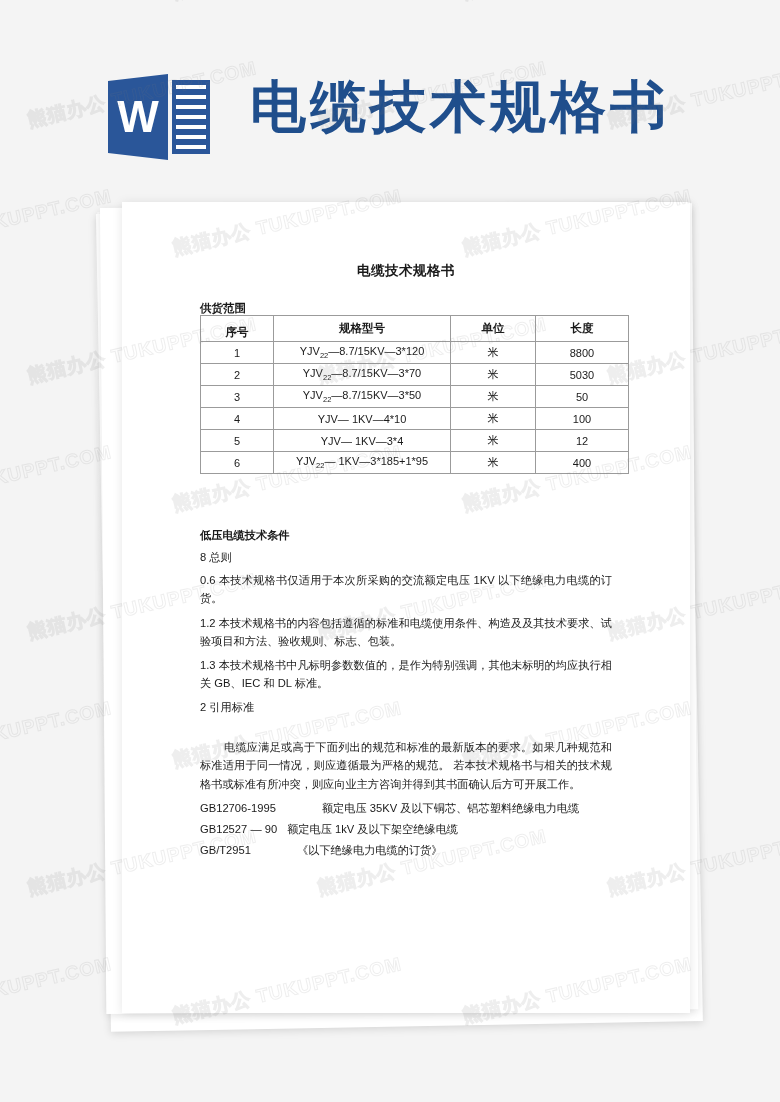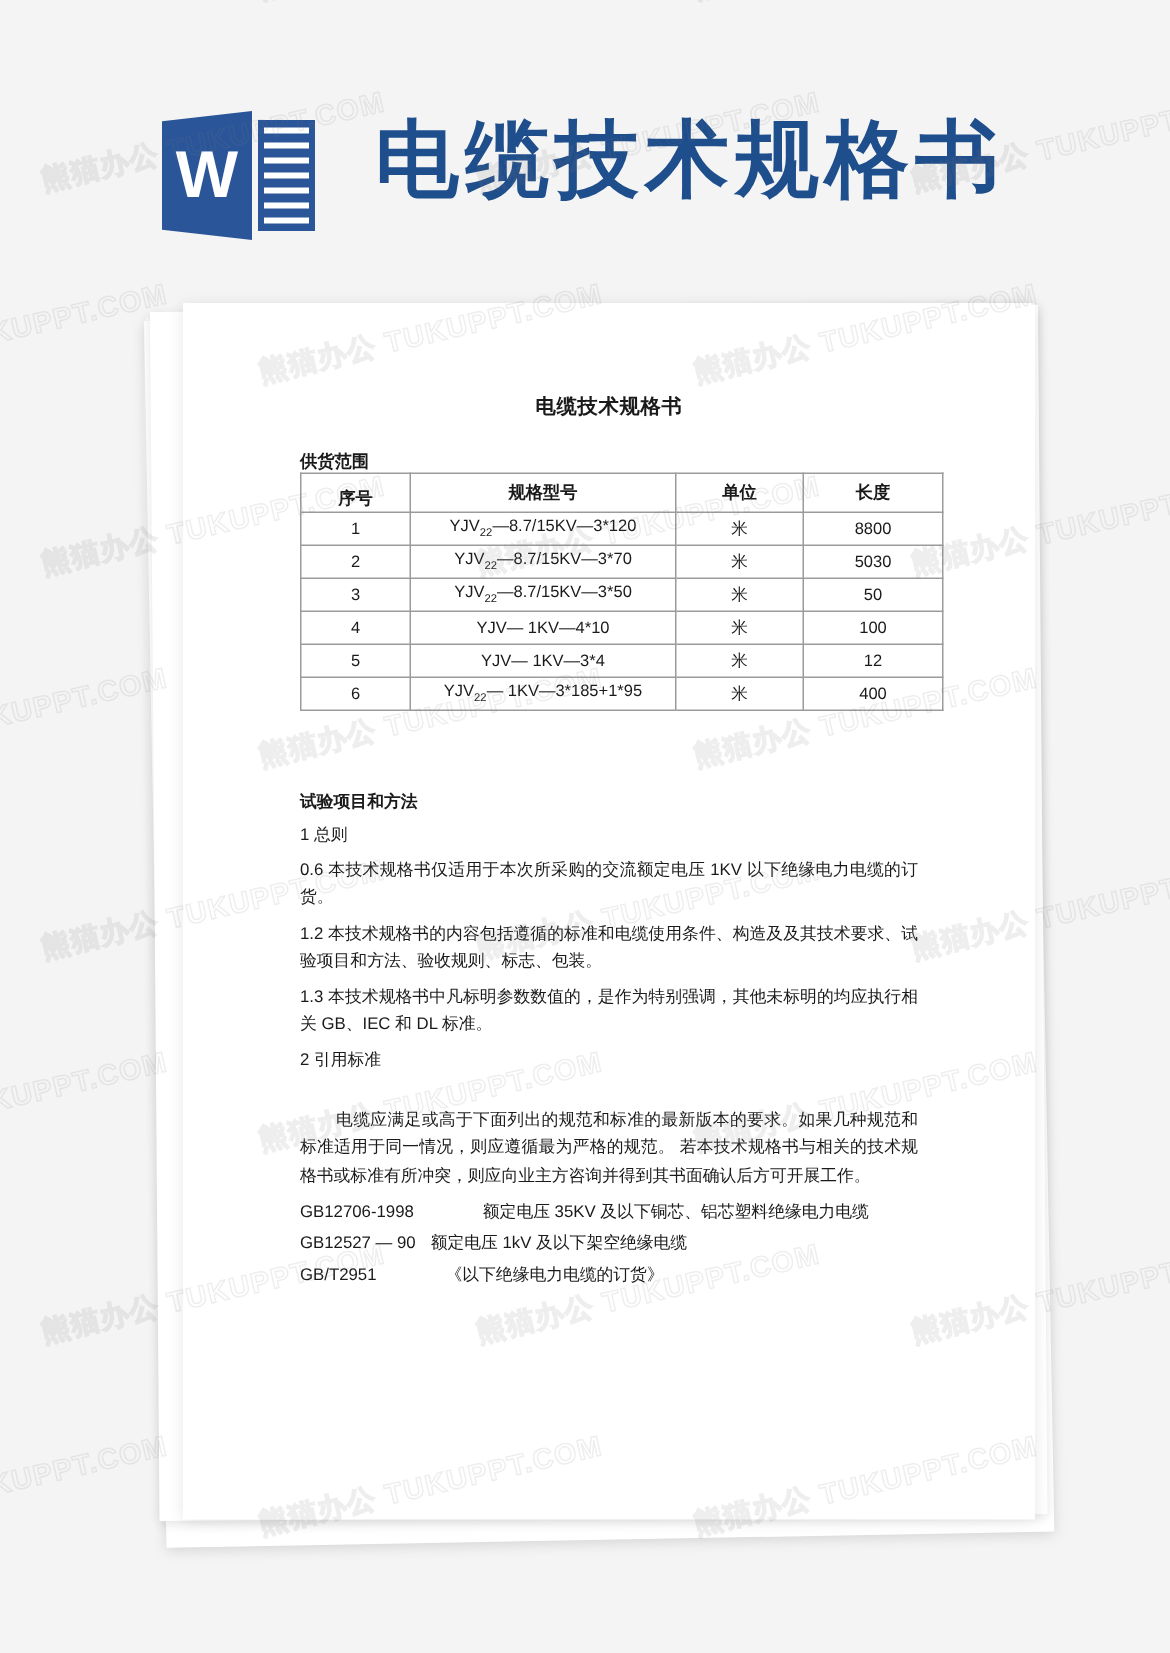--- a/index.html
+++ b/index.html
@@ -219,29 +219,29 @@
           <tr>
             <td class="c0">6</td>
             <td class="c1">YJV<sub>22</sub>— 1KV—3*185+1*95</td>
             <td class="c2">米</td>
             <td class="c3">400</td>
           </tr>
         </tbody>
     </table>
 
     <div class="body-text">
-      <p class="p bold">试验项目和方法</p>
-      <p class="p tight">1 总则</p>
+      <p class="p bold">低压电缆技术条件</p>
+      <p class="p tight">8 总则</p>
       <p class="p">0.6 本技术规格书仅适用于本次所采购的交流额定电压 1KV 以下绝缘电力电缆的订货。</p>
       <p class="p">1.2 本技术规格书的内容包括遵循的标准和电缆使用条件、构造及及其技术要求、试验项目和方法、验收规则、标志、包装。</p>
       <p class="p">1.3  本技术规格书中凡标明参数数值的，是作为特别强调，其他未标明的均应执行相关 GB、IEC 和 DL 标准。</p>
       <p class="p tight">2    引用标准</p>
       <p class="p indent">电缆应满足或高于下面列出的规范和标准的最新版本的要求。如果几种规范和标准适用于同一情况，则应遵循最为严格的规范。 若本技术规格书与相关的技术规格书或标准有所冲突，则应向业主方咨询并得到其书面确认后方可开展工作。</p>
       <div>
-          <p class="p ref"><span>GB12706-1998</span><span class="gap"></span><span>额定电压 35KV 及以下铜芯、铝芯塑料绝缘电力电缆</span></p>
+          <p class="p ref"><span>GB12706-1995</span><span class="gap"></span><span>额定电压 35KV 及以下铜芯、铝芯塑料绝缘电力电缆</span></p>
           <p class="p ref"><span>GB12527 — 90</span><span class="gap-sm"></span><span>额定电压 1kV 及以下架空绝缘电缆</span></p>
           <p class="p ref"><span>GB/T2951</span><span class="gap"></span><span>《以下绝缘电力电缆的订货》</span></p>
         </div>
     </div>
 
   </div>
 </div>
 
 <div class="wm-layer">
     <div class="wm" style="left: -120px; top: -20px;">熊猫办公 TUKUPPT.COM</div>

